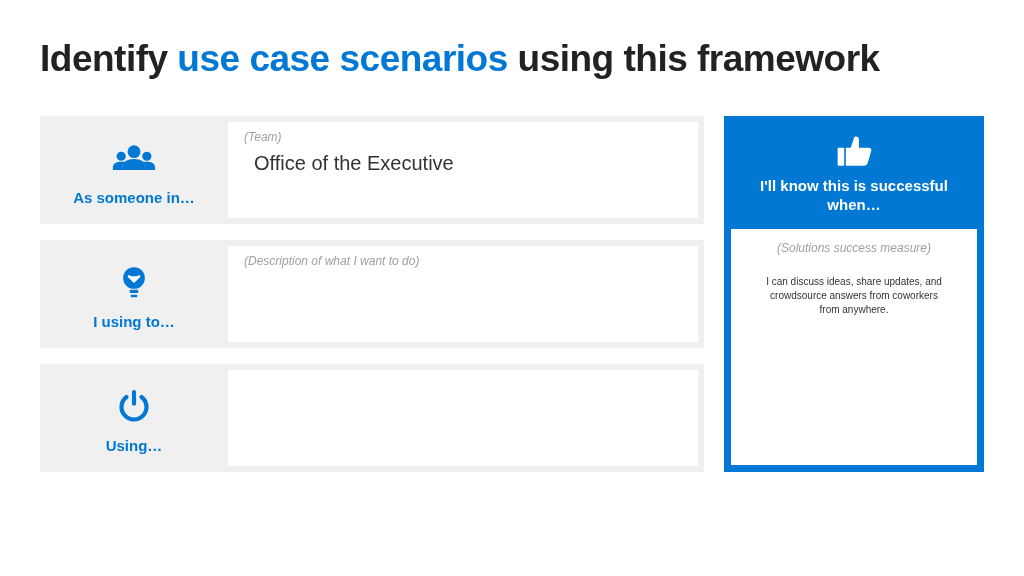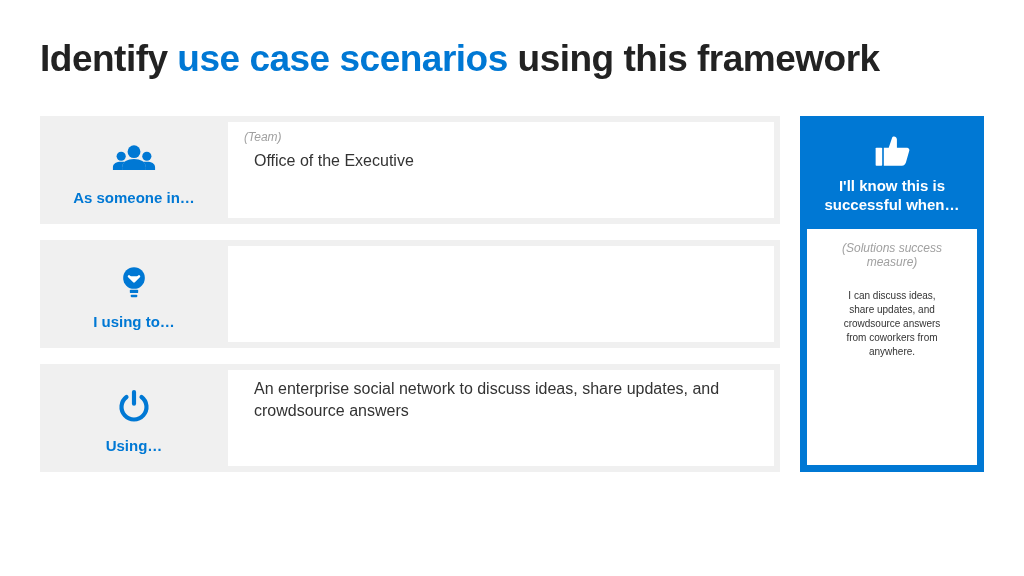--- a/index.html
+++ b/index.html
@@ -65,28 +65,28 @@
     display: flex;
     flex-direction: column;
   }
   .hint {
     font-size: 12px;
     font-style: italic;
     color: #a0a0a0;
     margin-bottom: 6px;
   }
   .value {
-    font-size: 16px;
+    font-size: 20px;
     color: #333;
     padding-left: 10px;
     line-height: 1.35;
     max-width: 480px;
   }
   .right-col {
-    width: 184px;
+    width: 260px;
     background: #0078d4;
     padding: 7px;
     display: flex;
     flex-direction: column;
   }
   .right-header {
     color: #fff;
     text-align: center;
     padding: 10px 8px 14px 8px;
   }
@@ -156,35 +156,35 @@
             <svg viewBox="0 0 48 48">
                 <circle cx="24" cy="18" r="13"></circle>
                 <path fill="#fff" d="M18 16l6 6 6-6" stroke="#fff" stroke-width="3" stroke-linecap="round" stroke-linejoin="round"></path>
                 <rect x="19" y="32" width="10" height="4" rx="1"></rect>
                 <rect x="20" y="38" width="8" height="3" rx="1"></rect>
               </svg>
           </span>
           <div class="row-label-text">I using to…</div>
         </div>
         <div class="row-content">
+          <div class="hint">(Description of what I want to do)</div>
         </div>
       </div>
 
       <div class="row">
         <div class="row-label">
           <span>
             <svg viewBox="0 0 48 48">
                 <path d="M24 6v14" stroke="#0078d4" stroke-width="5" stroke-linecap="round" fill="none"></path>
                 <path d="M15 12a15 15 0 1 0 18 0" stroke="#0078d4" stroke-width="5" stroke-linecap="round" fill="none"></path>
               </svg>
           </span>
           <div class="row-label-text">Using…</div>
         </div>
         <div class="row-content">
-          <div class="value">An enterprise social network to discuss ideas, share updates, and crowdsource answers</div>
         </div>
       </div>
 
     </div>
 
     <div class="right-col">
       <div class="right-header">
         <span>
           <svg viewBox="0 0 48 44">
               <rect x="4" y="18" width="8" height="22" rx="1"></rect>

